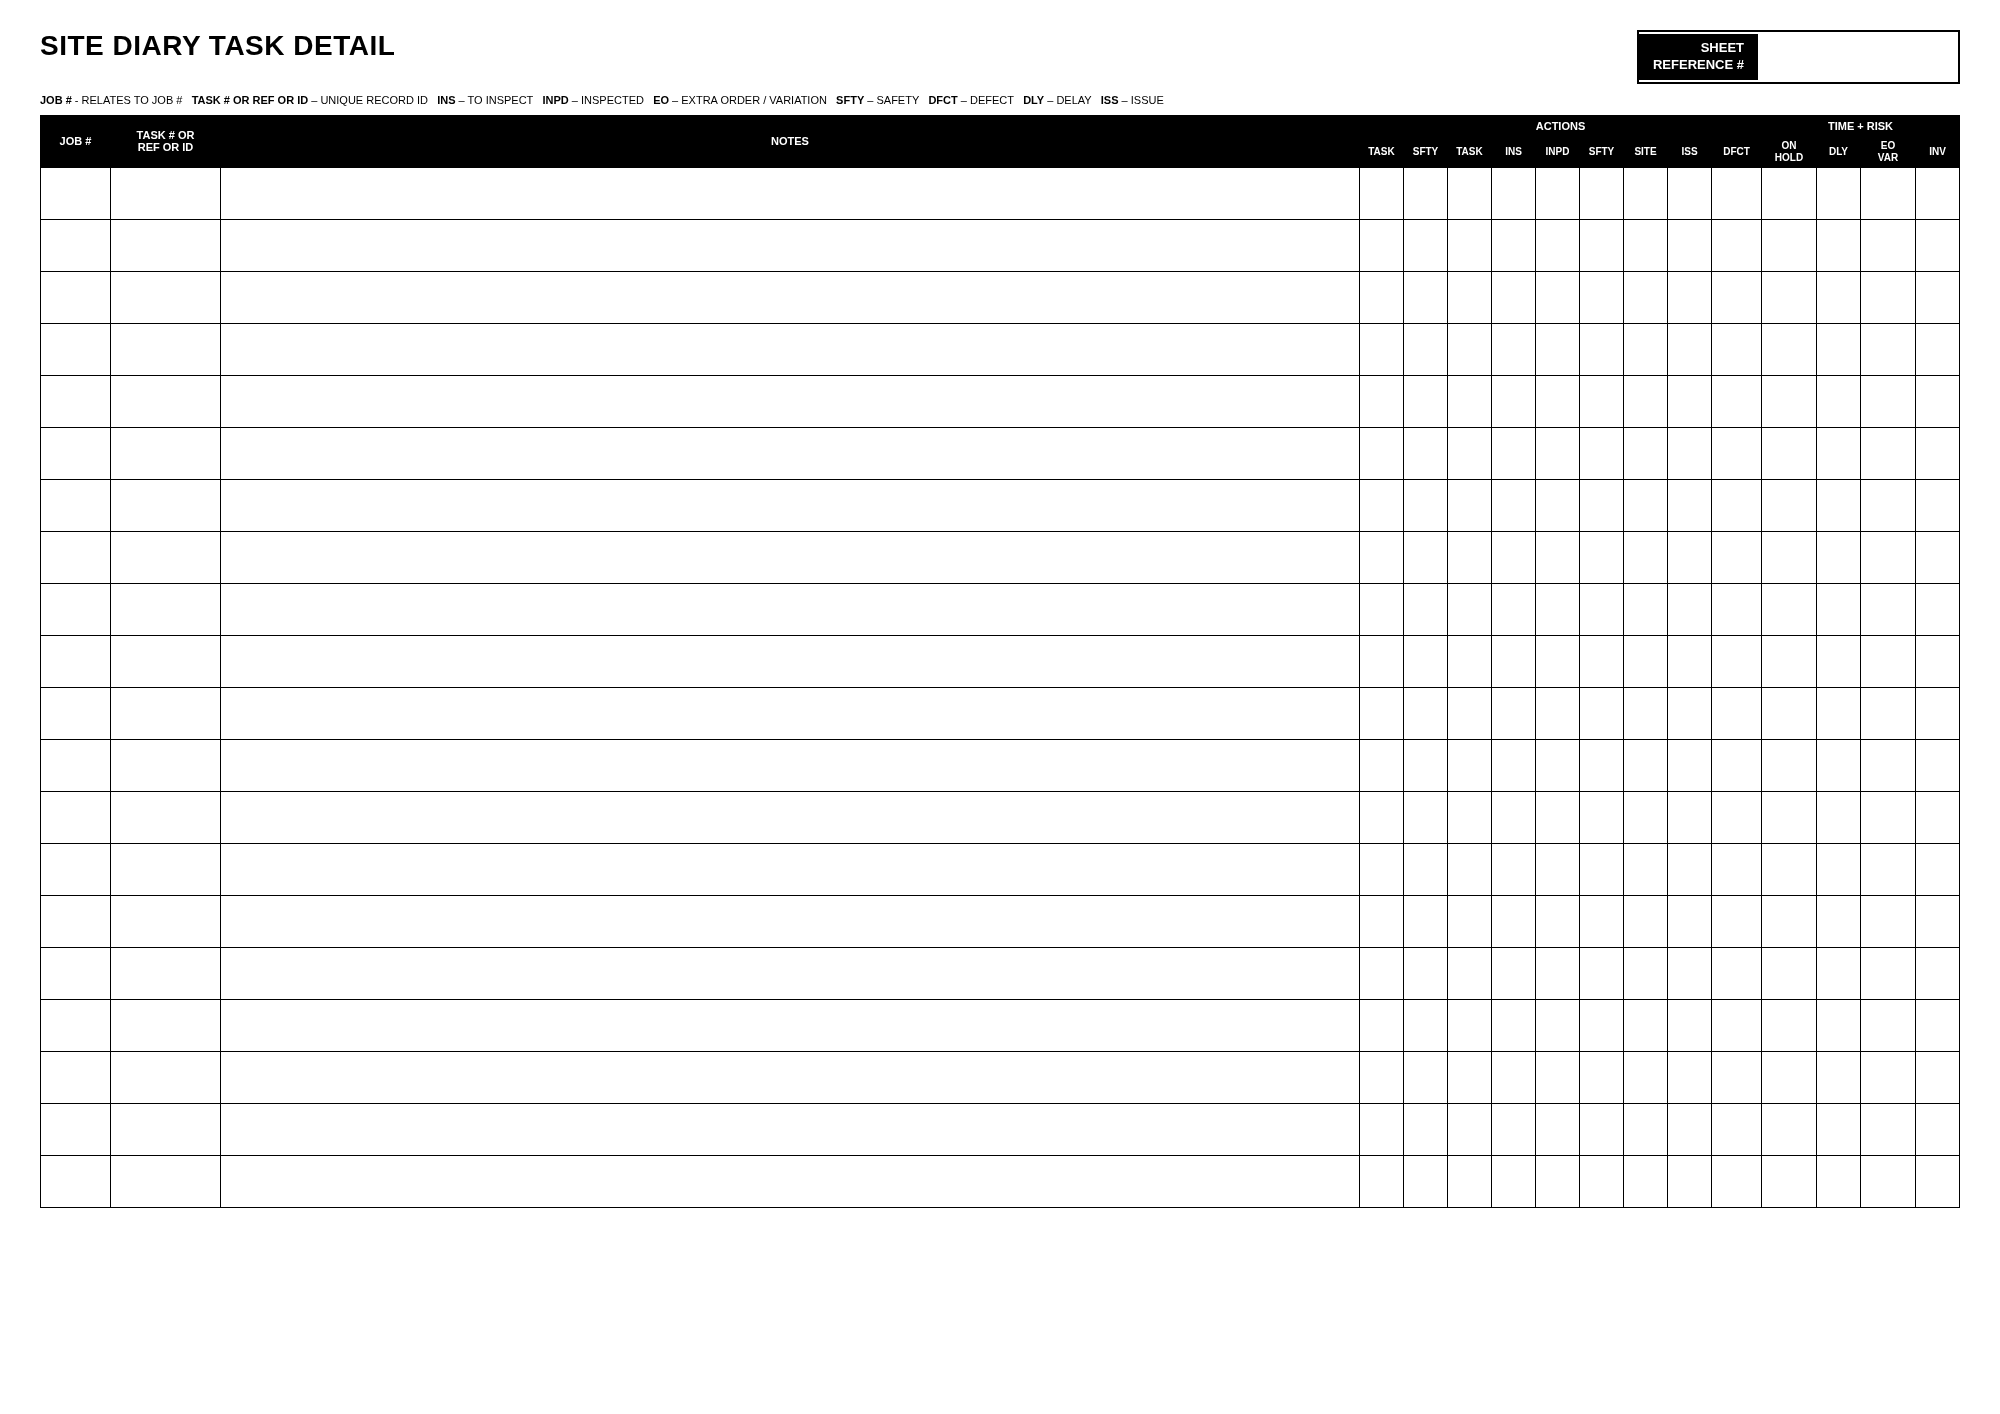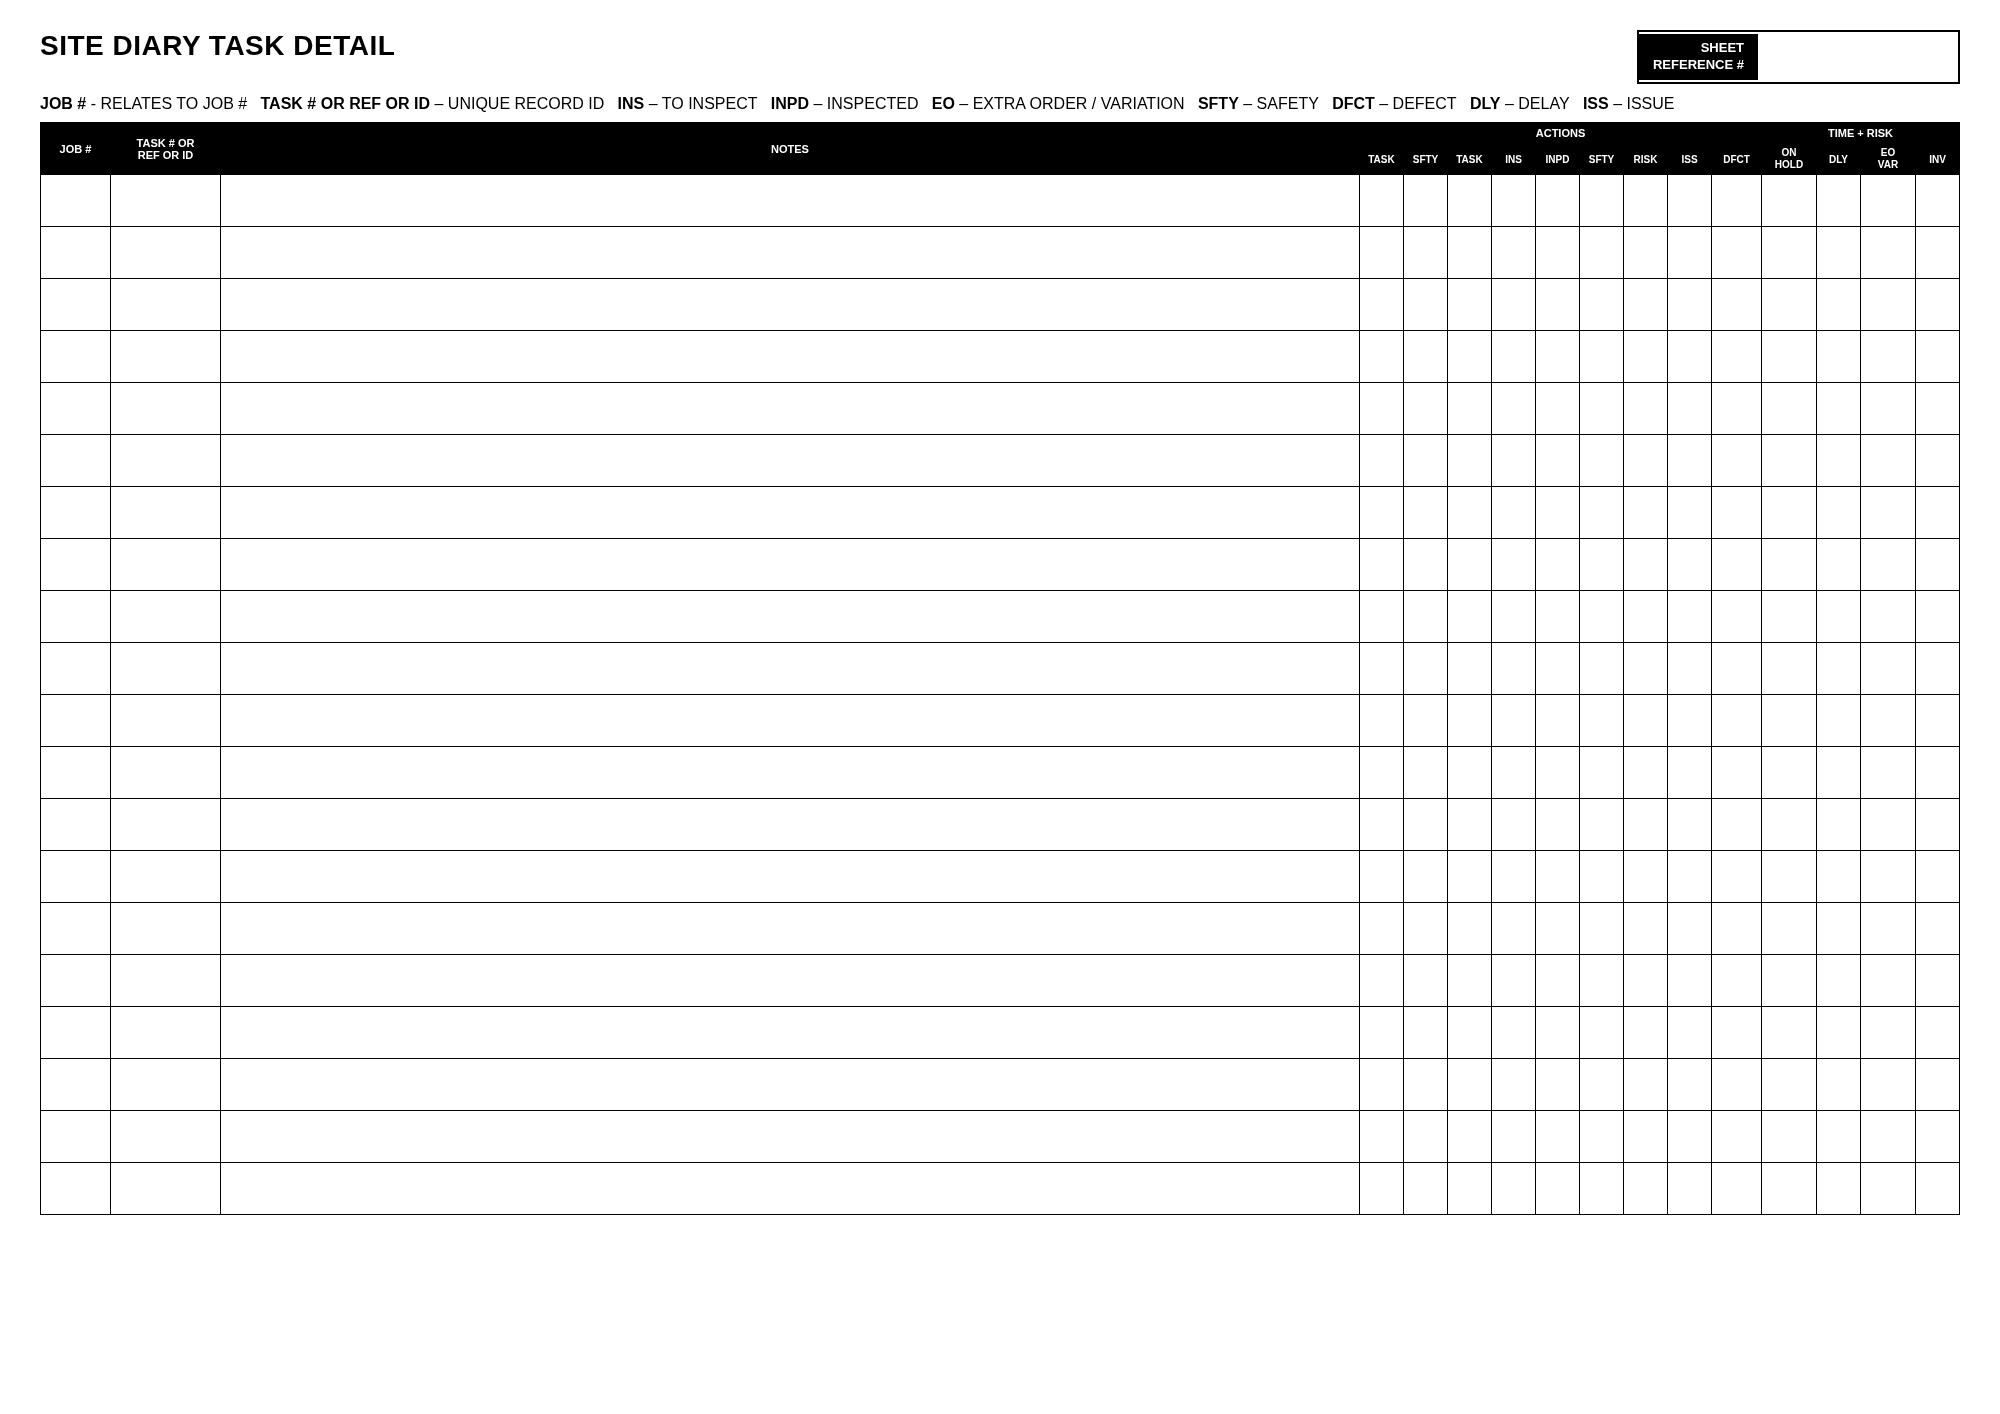--- a/index.html
+++ b/index.html
@@ -48,21 +48,21 @@
     }
 
     .sheet-ref-value {
       width: 200px;
       height: 50px;
       background: #fff;
       border: none;
     }
 
     .legend-row {
-      font-size: 16px;
+      font-size: 11px;
       font-weight: 400;
       color: #000;
       margin-bottom: 6px;
       line-height: 1.5;
     }
 
     .legend-row strong {
       font-weight: 900;
     }
 
@@ -182,21 +182,21 @@
       <th colspan="4">TIME + RISK</th>
     </tr>
 
     <tr class="header-row-2">
       <th>TASK</th>
       <th>SFTY</th>
       <th>TASK</th>
       <th>INS</th>
       <th>INPD</th>
       <th>SFTY</th>
-      <th>RISK</th>
+      <th>SITE</th>
       <th>ISS</th>
       <th>DFCT</th>
       <th class="two-line">ON<br>HOLD</th>
       <th>DLY</th>
       <th class="two-line">EO<br>VAR</th>
       <th>INV</th>
     </tr>
   </thead>
   <tbody id="table-body">
 

